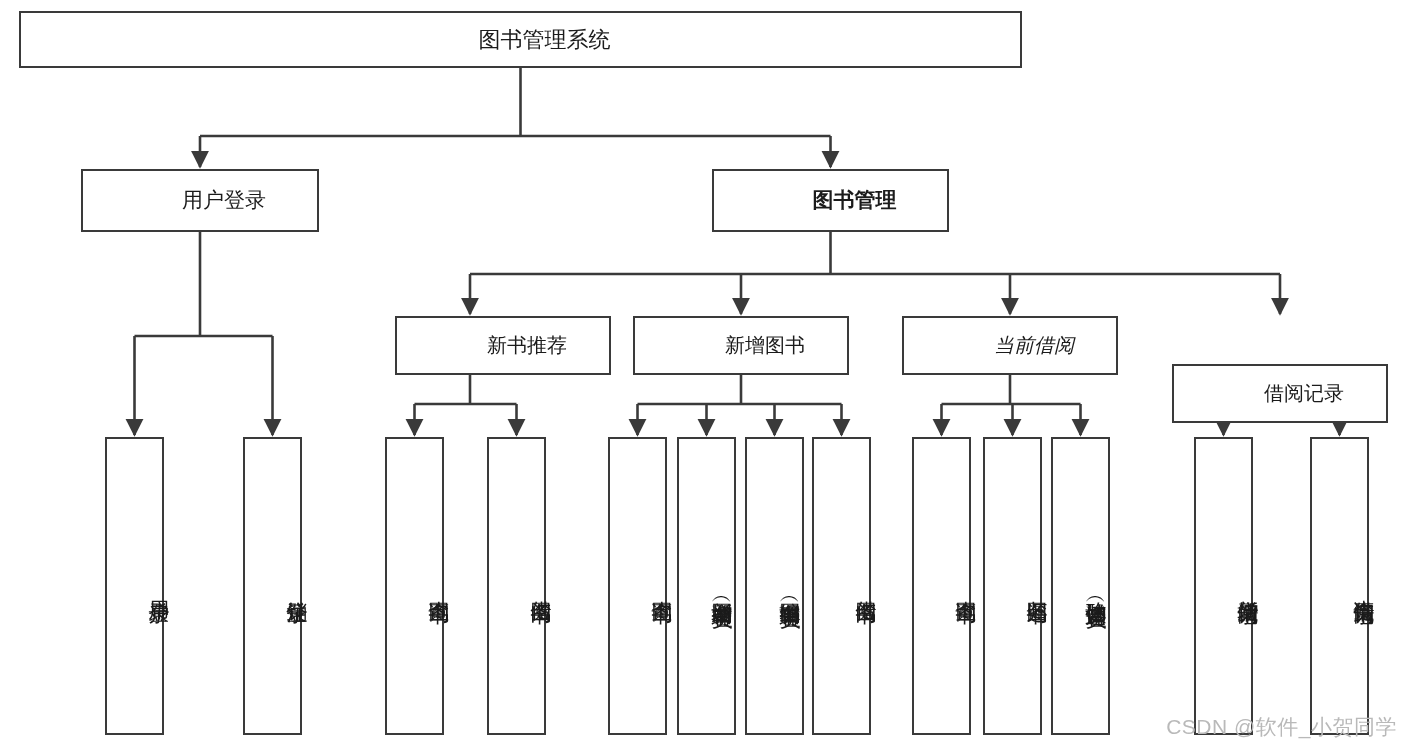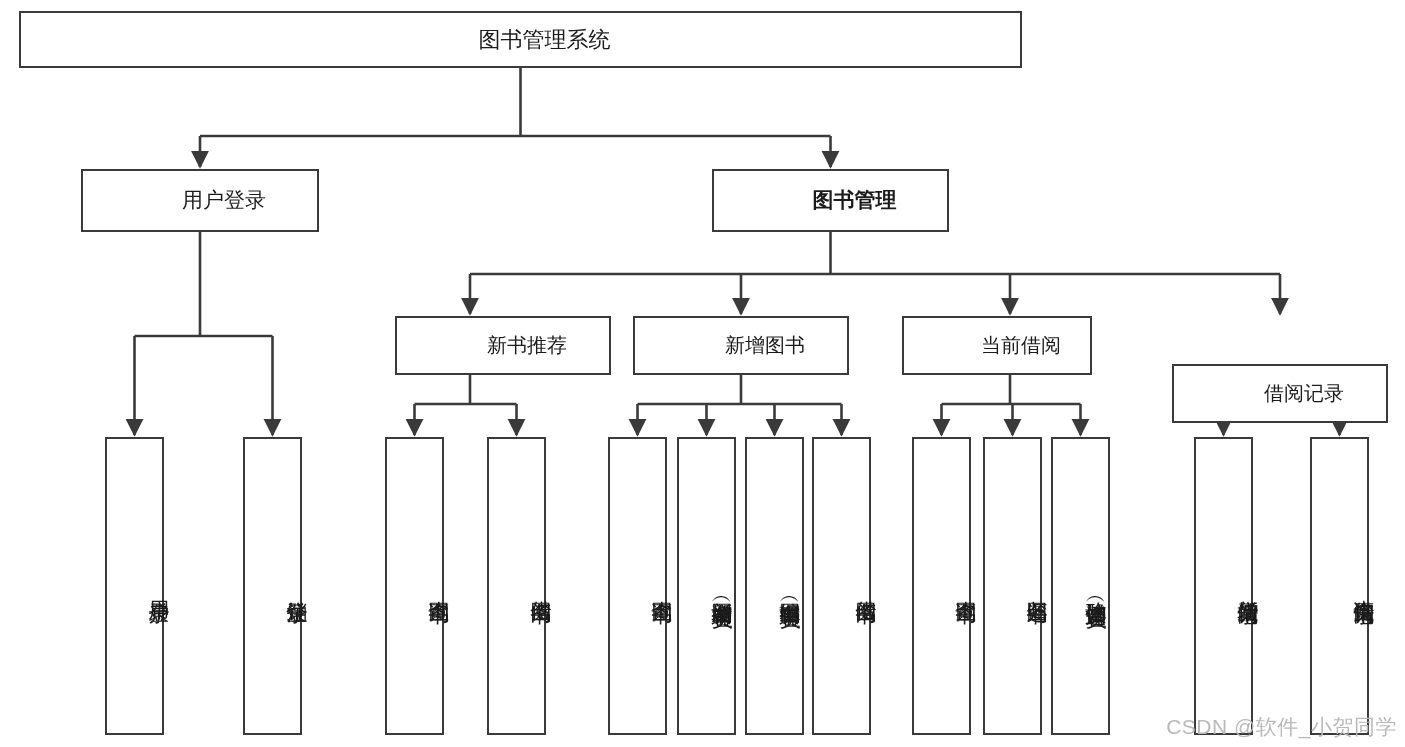--- a/index.html
+++ b/index.html
@@ -130,21 +130,21 @@
       </div>
       <div class="node lvl2" style="left: 712px; top: 169px; width: 237px; height: 63px; font-weight: bold;">
         <span>图书管理</span>
       </div>
       <div class="node lvl3" style="left: 371px; top: 316px; width: 216px; height: 59px; margin-left: 24px;">
         <span>新书推荐</span>
       </div>
       <div class="node lvl3" style="left: 633px; top: 316px; width: 216px; height: 59px;">
         <span>新增图书</span>
       </div>
-      <div class="node lvl3" style="left: 902px; top: 316px; width: 190px; height: 59px;">
+      <div class="node lvl3" style="left: 902px; top: 316px; width: 216px; height: 59px; font-style: italic;">
         <span>当前借阅</span>
       </div>
       <div class="node lvl3" style="left: 1172px; top: 316px; width: 216px; height: 59px; margin-top: 48px;">
         <span>借阅记录</span>
       </div>
       <div class="node leaf short" style="left: 105px; top: 437px; width: 59px; height: 298px;">
         <span>用户登录</span>
       </div>
       <div class="node leaf short" style="left: 243px; top: 437px; width: 59px; height: 298px;">
         <span>注销登录</span>

